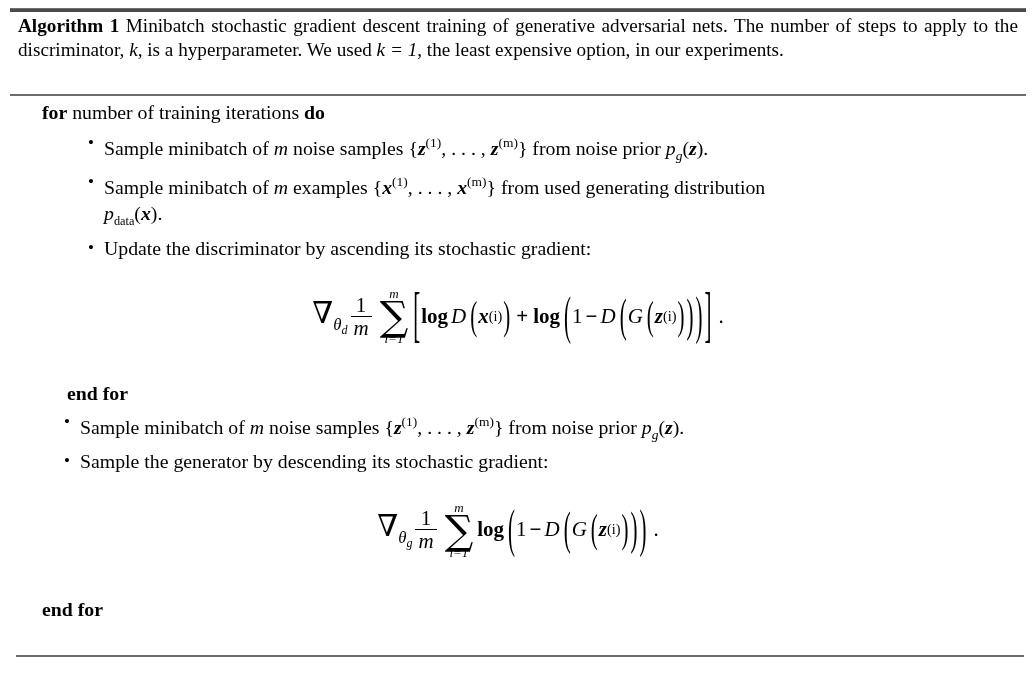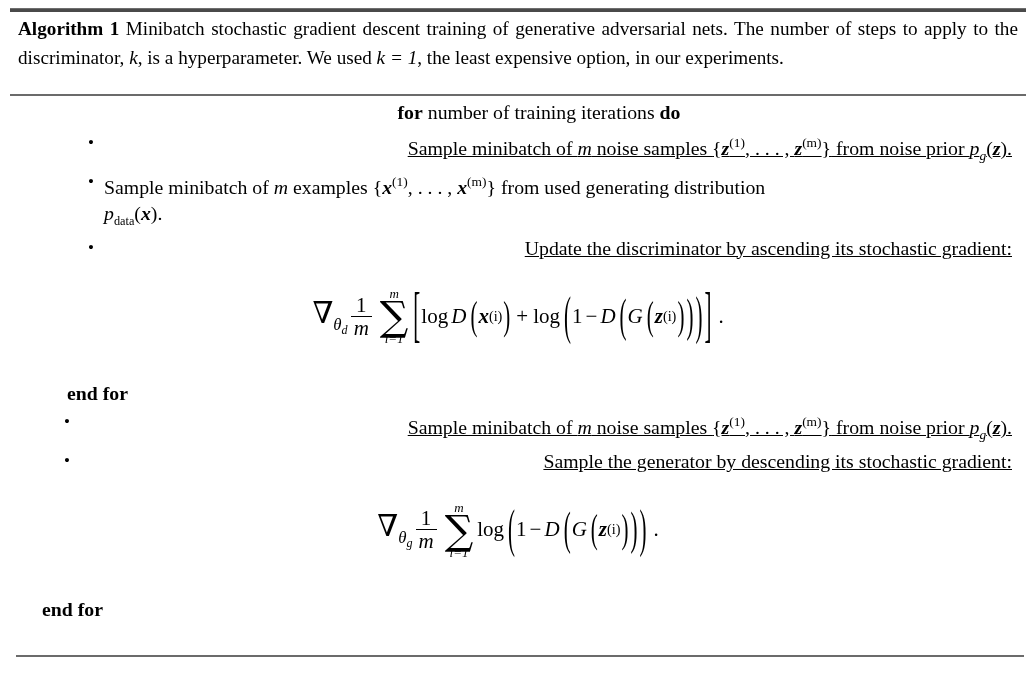--- a/index.html
+++ b/index.html
@@ -45,21 +45,21 @@
     height: 2px;
     background: #6b6b6b;
   }
 
   .caption {
     position: absolute;
     left: 18px;
     top: 14px;
     width: 1000px;
     font-size: 19.2px;
-    line-height: 29px;
+    line-height: 24px;
     text-align: justify;
     text-justify: inter-word;
   }
   .caption .lbl {
     font-weight: bold;
   }
 
   .body {
     position: absolute;
     left: 0;
@@ -67,21 +67,21 @@
     width: 1036px;
   }
 
   .line {
     font-size: 19.8px;
     line-height: 28px;
     white-space: nowrap;
   }
   .kw { font-weight: bold; }
 
-  .l-for1  { margin-left: 42px; text-align: center; }
+  .l-for1  { margin-left: 42px; }
   .l-for2  { margin-left: 63px; }
   .l-endfor2 { margin-left: 67px; margin-top: 20px; }
   .l-endfor1 { margin-left: 42px; margin-top: 22px; }
 
   .bullet-row {
     display: flex;
     font-size: 19.8px;
     line-height: 26.5px;
   }
   .bullet-row.deep { margin-left: 88px; width: 924px; }
@@ -90,30 +90,30 @@
     flex: 0 0 auto;
     width: 16px;
     font-size: 17px;
     line-height: 26.5px;
   }
   .bullet-text {
     flex: 1 1 auto;
     text-align: justify;
     text-justify: inter-word;
   }
-  .bullet-text.nowrap { white-space: nowrap; text-align: right; text-decoration: underline; }
+  .bullet-text.nowrap { white-space: nowrap; text-align: left; }
 
   
   .mi { font-family: "Liberation Serif", "DejaVu Serif", serif; font-style: italic; }
   .mbi { font-family: "Liberation Serif", "DejaVu Serif", serif; font-style: italic; font-weight: bold; }
   .mup { font-style: normal; }
   .sup { font-size: 0.68em; vertical-align: super; font-style: normal; }
   .sub { font-size: 0.68em; vertical-align: sub; font-style: italic; }
   .sub-up { font-size: 0.62em; vertical-align: sub; font-style: normal; }
-  .op { font-style: normal; }
+  .op { font-style: normal; font-weight: bold; }
 
   .eq {
     text-align: center;
     font-size: 20px;
     position: relative;
   }
   .eq1 { margin-top: 26px; height: 72px; }
   .eq2 { margin-top: 26px; height: 72px; }
 
   .mrow {

